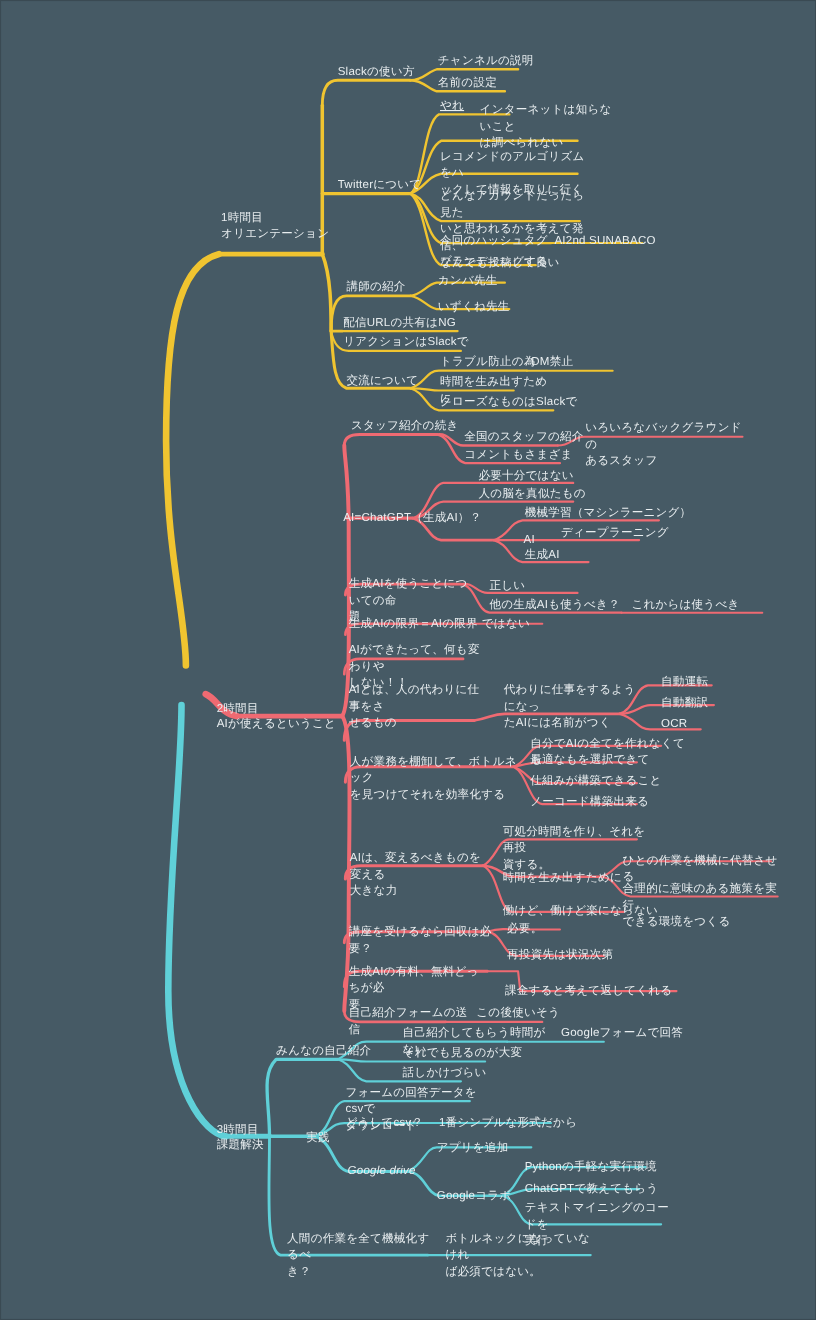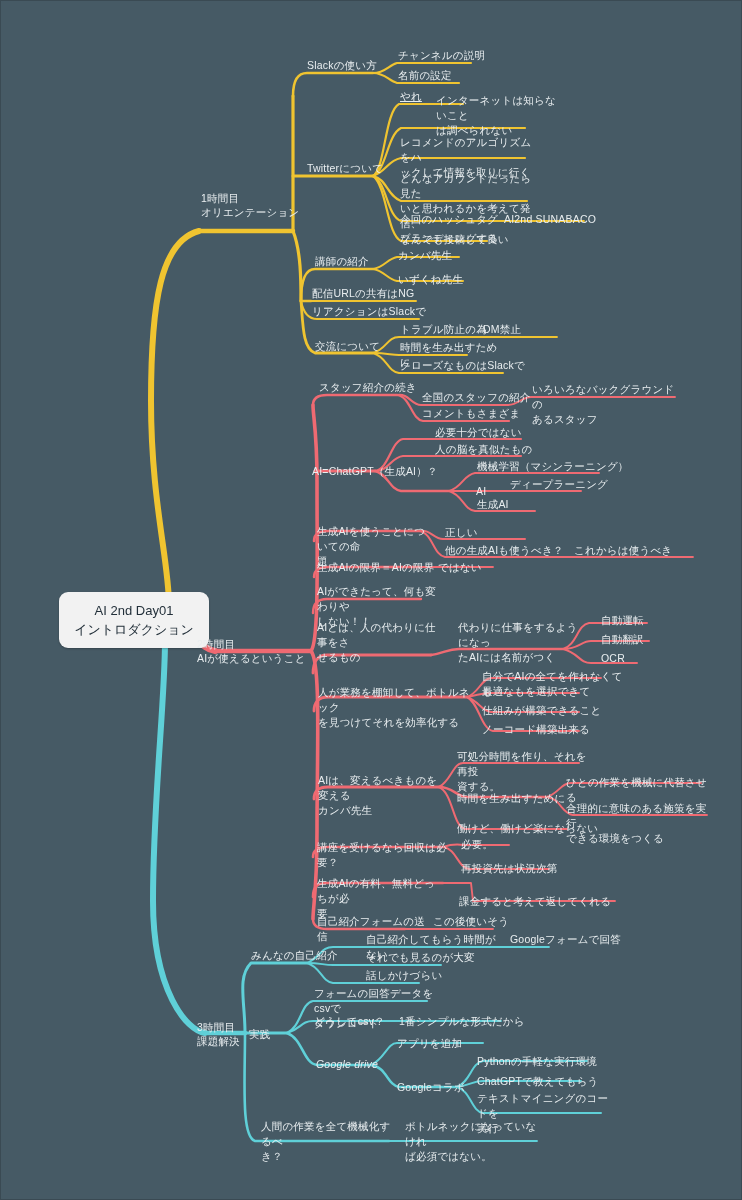--- a/index.html
+++ b/index.html
@@ -169,22 +169,20 @@
         <path d="M456 1086 C470 1084 472 1080 482 1080 L580 1080" stroke-width="2"></path>
         <path d="M456 1086 C470 1090 470 1110 482 1112 L600 1112" stroke-width="2"></path>
 
         <path d="M244 1032 C244 1080 240 1136 254 1140 L388 1140" stroke-width="2.6"></path>
         <path d="M388 1140 L536 1140" stroke-width="1.9"></path>
       </g>
 
     </g>
   </svg>
 
-  <div class="root" style="left:58px;top:591px;width:122px;">AI 2nd Day01
-イントロダクション</div>
 
   <div class="node y lvl1" style="left:200px;top:190px;width:100px;">1時間目
 オリエンテーション</div>
 
   <div class="node y" style="left:306px;top:57px;width:90px;">Slackの使い方</div>
   <div class="node y" style="left:397px;top:47px;width:110px;">チャンネルの説明</div>
   <div class="node y" style="left:397px;top:67px;width:110px;">名前の設定</div>
 
   <div class="node y" style="left:306px;top:160px;width:92px;">Twitterについて</div>
   <div class="node y" style="left:399px;top:88px;width:110px;text-decoration:underline;">やれ</div>
@@ -250,21 +248,21 @@
   <div class="node r" style="left:600px;top:650px;width:60px;">OCR</div>
 
   <div class="node r" style="left:317px;top:684px;width:152px;">人が業務を棚卸して、ボトルネック
 を見つけてそれを効率化する</div>
   <div class="node r" style="left:481px;top:668px;width:150px;">自分でAIの全てを作れなくても</div>
   <div class="node r" style="left:481px;top:683px;width:140px;">最適なもを選択できて</div>
   <div class="node r" style="left:481px;top:702px;width:140px;">仕組みが構築できること</div>
   <div class="node r" style="left:481px;top:721px;width:140px;">ノーコード構築出来る</div>
 
   <div class="node r" style="left:317px;top:772px;width:125px;">AIは、変えるべきものを変える
-カンバ先生</div>
+大きな力</div>
   <div class="node r" style="left:456px;top:748px;width:130px;">可処分時間を作り、それを再投
 資する。</div>
   <div class="node r" style="left:456px;top:790px;width:130px;">時間を生み出すために</div>
   <div class="node r" style="left:565px;top:774px;width:150px;">ひとの作業を機械に代替させる</div>
   <div class="node r" style="left:565px;top:800px;width:145px;">合理的に意味のある施策を実行
 できる環境をつくる</div>
   <div class="node r" style="left:456px;top:820px;width:150px;">働けど、働けど楽にならない</div>
 
   <div class="node r" style="left:316px;top:839px;width:140px;">講座を受けるなら回収は必要？</div>
   <div class="node r" style="left:460px;top:836px;width:70px;">必要。</div>
@@ -279,21 +277,21 @@
 
   <div class="node c lvl1" style="left:196px;top:1019px;width:90px;">3時間目
 課題解決</div>
 
   <div class="node c" style="left:250px;top:947px;width:110px;">みんなの自己紹介</div>
   <div class="node c" style="left:365px;top:931px;width:140px;">自己紹介してもらう時間がない</div>
   <div class="node c" style="left:509px;top:931px;width:130px;">Googleフォームで回答</div>
   <div class="node c" style="left:365px;top:949px;width:130px;">それでも見るのが大変</div>
   <div class="node c" style="left:365px;top:967px;width:120px;">話しかけづらい</div>
 
-  <div class="node c" style="left:248px;top:1026px;width:50px;">実践</div>
+  <div class="node c" style="left:263px;top:1026px;width:50px;text-align:center;">実践</div>
   <div class="node c" style="left:313px;top:985px;width:125px;">フォームの回答データをcsvで
 ダウンロード</div>
   <div class="node c" style="left:313px;top:1013px;width:80px;">どうしてcsv？</div>
   <div class="node c" style="left:398px;top:1013px;width:140px;">1番シンプルな形式だから</div>
   <div class="node c" style="left:315px;top:1056px;width:90px;font-style:italic;">Google drive</div>
   <div class="node c" style="left:396px;top:1035px;width:90px;">アプリを追加</div>
   <div class="node c" style="left:396px;top:1079px;width:100px;">Googleコラボ</div>
   <div class="node c" style="left:476px;top:1053px;width:140px;">Pythonの手軽な実行環境</div>
   <div class="node c" style="left:476px;top:1073px;width:140px;">ChatGPTで教えてもらう</div>
   <div class="node c" style="left:476px;top:1090px;width:136px;">テキストマイニングのコードを

